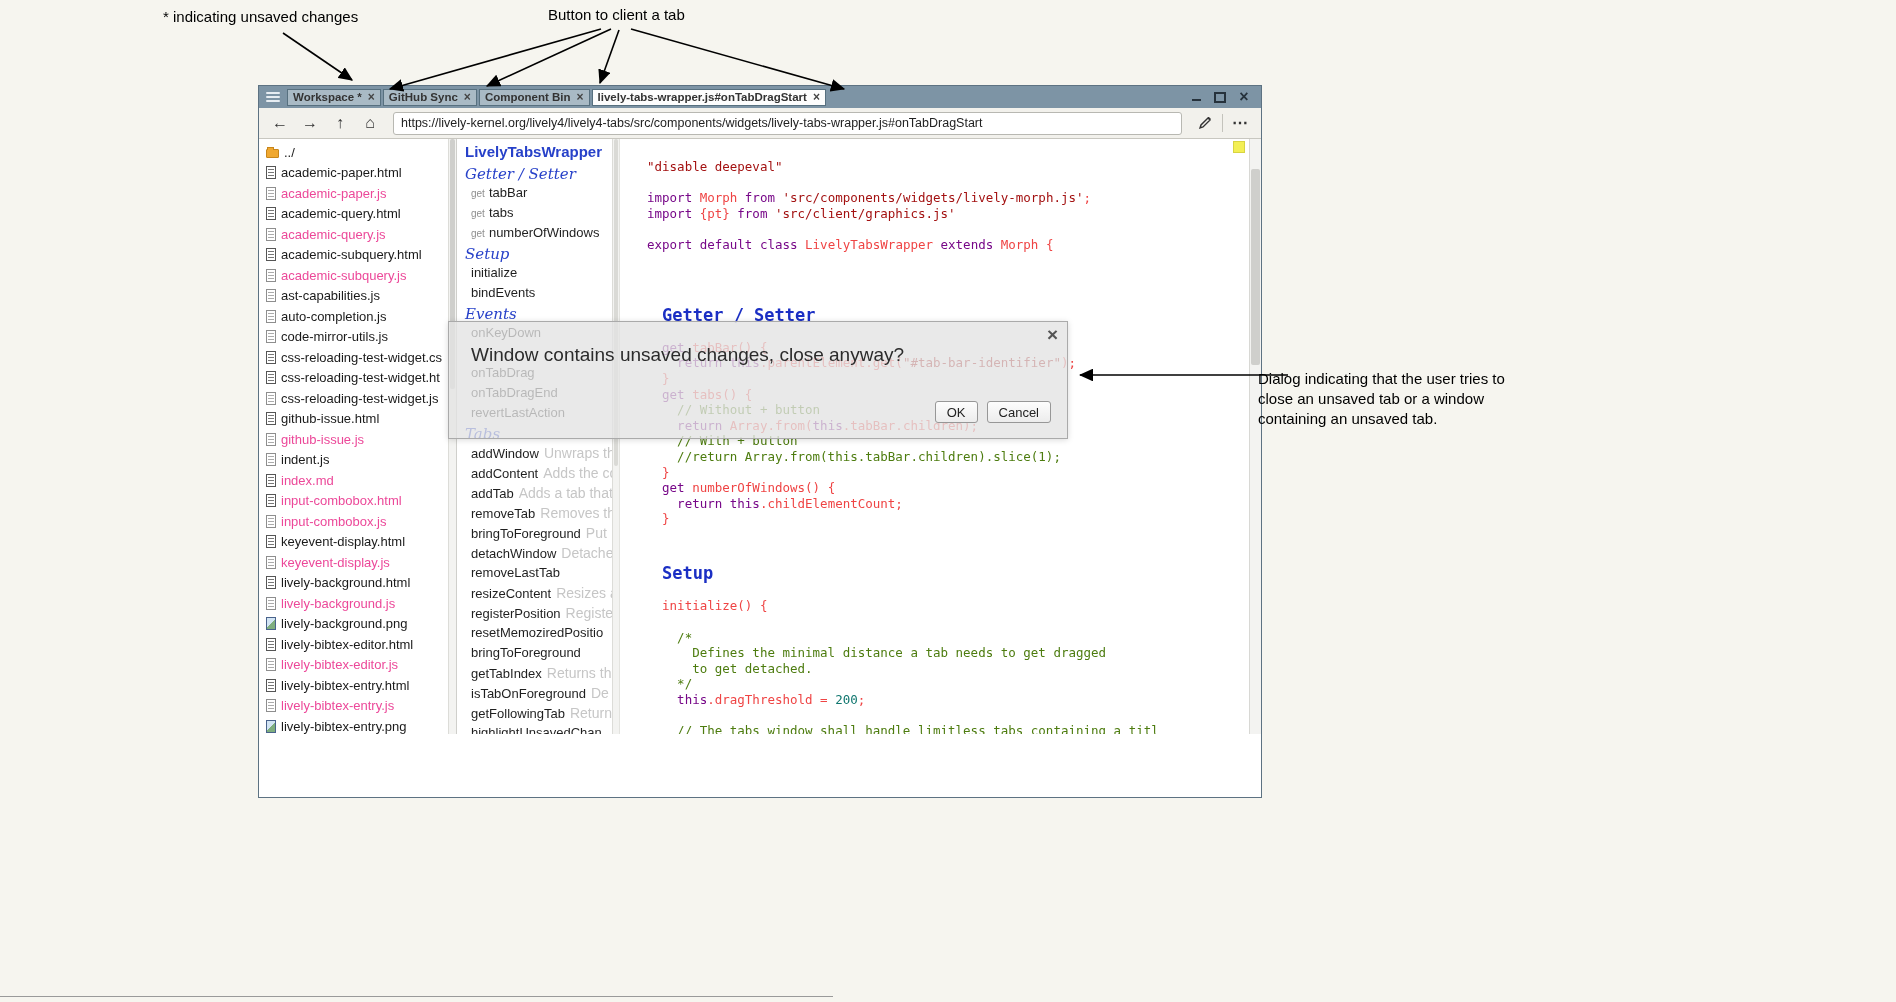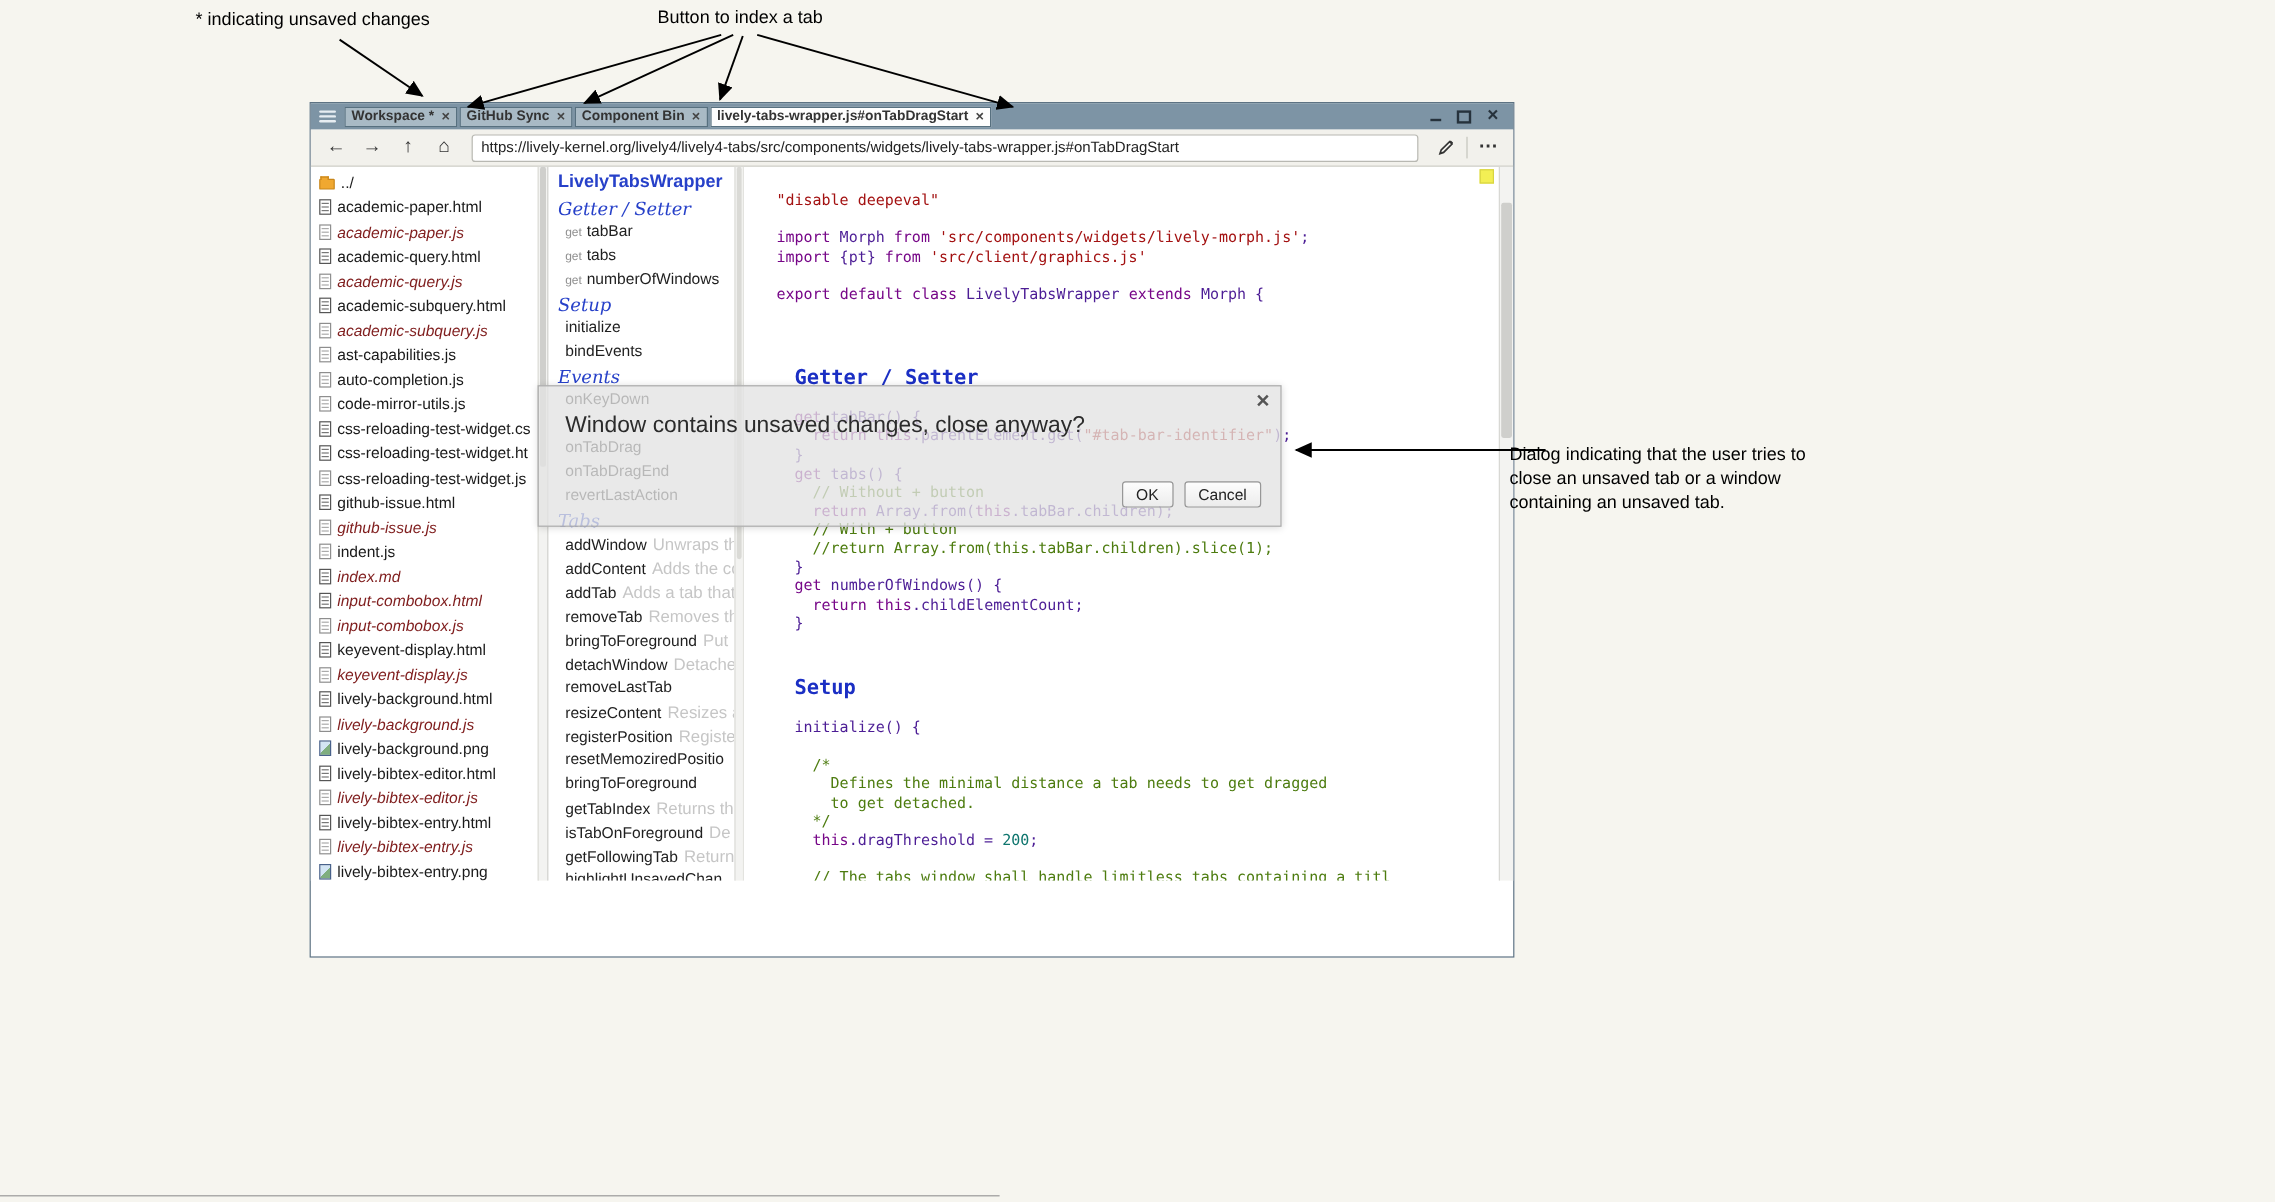--- a/index.html
+++ b/index.html
@@ -37,21 +37,21 @@
   .urlfield{flex:1;height:21px;border:1px solid #b8b8b2;border-radius:3px;background:#fff;font-family:"Liberation Sans",sans-serif;font-size:12.5px;color:#222;padding:0 7px;margin:0 6px;min-width:0;}
   .vdiv{width:1px;height:18px;background:#c4c3bc;flex:none;}
   .editbtn svg{display:block;margin:0 auto;}
 
   
   .content{position:relative;height:595px;background:#fff;overflow:hidden;}
 
   
   .filepane{position:absolute;left:0;top:0;bottom:0;width:189px;overflow:hidden;padding-top:3px;box-sizing:border-box;}
   .frow{display:flex;align-items:center;height:20.5px;padding-left:7px;font-size:13px;color:#1a1a1a;white-space:nowrap;overflow:hidden;cursor:default;}
-  .frow.muted .fname{color:#7f1d1d;font-style:italic;}
+  .frow.muted .fname{color:#ec4899;}
   .fname{margin-left:5px;overflow:hidden;text-overflow:clip;}
   .ficon{display:inline-block;width:10px;height:13px;background:#fff;border:1px solid #555;box-sizing:border-box;position:relative;flex:none;}
   .ficon::before{content:'';position:absolute;left:1px;right:1px;top:2px;height:1px;background:#777;box-shadow:0 3px 0 #777,0 6px 0 #777;}
   .ficon-js{border-color:#8e8e8e;}
   .ficon-js::before{background:#ababab;box-shadow:0 3px 0 #ababab,0 6px 0 #ababab;}
   .ficon-png{border-color:#49628b;background:linear-gradient(135deg,#d3e5f4 0,#d3e5f4 50%,#7fae7f 50%,#7fae7f 100%);}
   .ficon-png::before{display:none;}
   .ficon-folder{width:13px;height:9px;background:#f0a830;border:1px solid #c8861a;border-radius:1px;margin-top:3px;}
   .ficon-folder::before{left:0;right:auto;top:-3px;width:5px;height:2px;background:#f0a830;border:1px solid #c8861a;border-bottom:none;box-shadow:none;}
 
@@ -75,35 +75,35 @@
   .ol-hint{font-size:14px;color:#c6c6c6;margin-left:5px;white-space:nowrap;}
 
   
   .codepane{position:absolute;left:360px;top:0;bottom:0;width:630px;border-left:1px solid #e3e3df;padding:20px 0 0 27px;box-sizing:border-box;overflow:hidden;font-family:"DejaVu Sans Mono",monospace;font-size:12.5px;line-height:15.6px;color:#000;}
   .cline{white-space:pre;height:15.6px;}
   .chead{font-weight:700;font-size:17px;color:#1b2fc4;height:auto;line-height:22px;margin:20px 0 14px 15px;}
   .tk-k{color:#770788;}
   .tk-s{color:#a31111;}
   .tk-c{color:#4d7c0f;}
   .tk-n{color:#0f766e;}
-  .tk-p{color:#4c1d95;text-align:right;}
+  .tk-p{color:#ef4444;text-align:right;}
   .savemark{position:absolute;left:974px;top:2px;width:10px;height:10px;background:#f3ef54;border:1px solid #d8d442;}
 
   
   .dialog{position:absolute;left:189px;top:182px;width:620px;height:118px;background:rgba(227,227,227,0.78);border:1px solid #aaaaaa;box-sizing:border-box;z-index:20;box-shadow:0 1px 6px rgba(0,0,0,0.15);}
   .dlg-close{position:absolute;top:3px;right:9px;font-size:19px;font-weight:700;color:#555;line-height:1;cursor:default;}
   .dlg-msg{position:absolute;left:22px;top:22px;font-size:19px;color:#2b2b2b;}
   .dlg-btns{position:absolute;right:16px;bottom:15px;display:flex;gap:9px;margin-left:10px;}
   .dlg-btn{font-family:"Liberation Sans",sans-serif;font-size:13px;color:#222;background:linear-gradient(#fdfdfd,#ececec);border:1px solid #979797;border-radius:3px;height:22px;padding:0 11px;cursor:default;}
 </style>
 </head>
 <body>
 
 <div class="ann ann-unsaved">* indicating unsaved changes</div>
-<div class="ann ann-close">Button to index a tab</div>
+<div class="ann ann-close">Button to client a tab</div>
 <div class="ann ann-dialog">Dialog indicating that the user tries to close an unsaved tab or a window containing an unsaved tab.</div>
 <div class="bottom-line"></div>
 
 <svg class="arrows" width="1896" height="1002">
   <defs>
     <marker id="ah" markerWidth="9" markerHeight="8" refX="8.2" refY="4" orient="auto">
       <path d="M0,0 L9,4 L0,8 z" fill="#000"></path>
     </marker>
   </defs>
   <line x1="283" y1="33" x2="352" y2="80" stroke="#000" stroke-width="1.6" marker-end="url(#ah)"></line>

